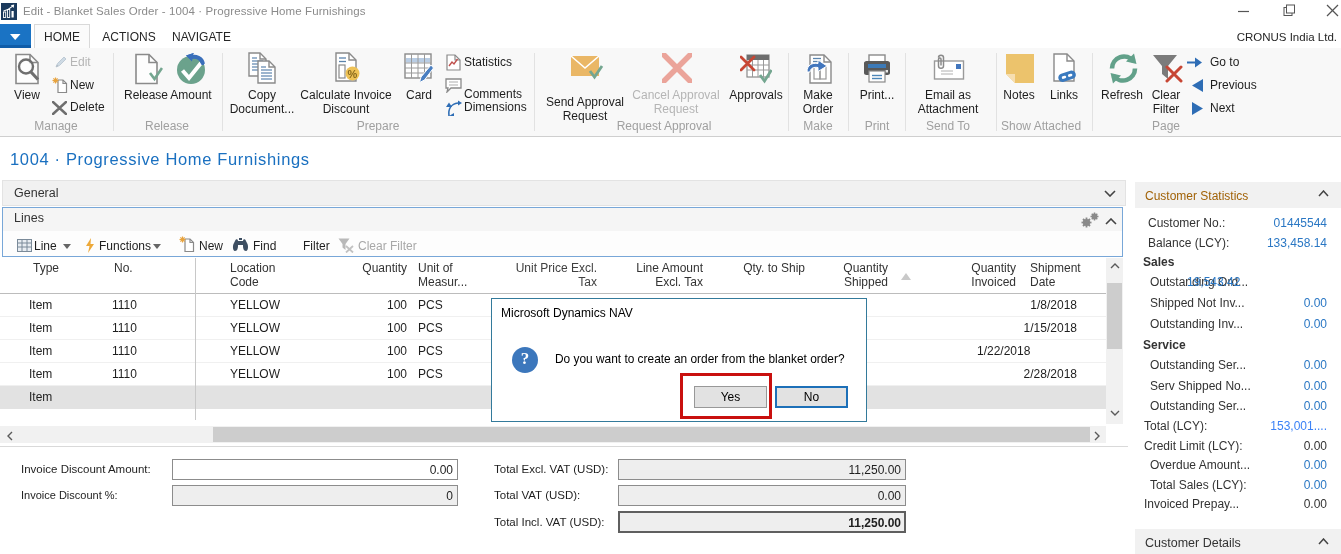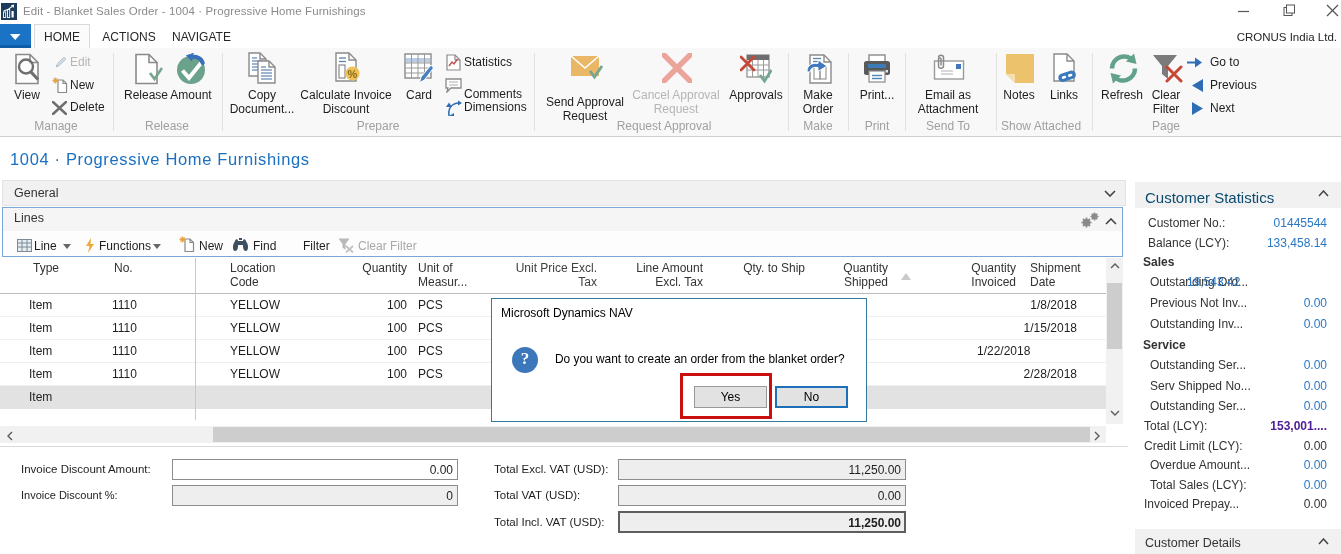--- a/index.html
+++ b/index.html
@@ -440,44 +440,44 @@
 <div class="ab" style="left:618px;top:459px;width:288px;height:21px;background:#eee;border:1px solid #8c8c8c"></div>
 <div class="t" style="left:618px;top:463px;width:283px;text-align:right">11,250.00</div>
 <div class="t" style="left:494px;top:489px;font-size:11.5px">Total VAT (USD):</div>
 <div class="ab" style="left:618px;top:485px;width:288px;height:21px;background:#eee;border:1px solid #8c8c8c"></div>
 <div class="t" style="left:618px;top:489px;width:283px;text-align:right">0.00</div>
 <div class="t" style="left:494px;top:516px;font-size:11.5px">Total Incl. VAT (USD):</div>
 <div class="ab" style="left:618px;top:511px;width:288px;height:22px;background:#eee;border:2px solid #5f5f5f"></div>
 <div class="t" style="left:618px;top:516px;width:283px;text-align:right;font-weight:bold">11,250.00</div>
 
 <div class="ab" style="left:1135px;top:182px;width:206px;height:26px;background:#f1f1f1"></div>
-<div class="t" style="left:1145px;top:189px;font-size:15px;color:#0c4a6e">Customer Statistics</div>
+<div class="t" style="left:1145px;top:189px;font-size:12px;color:#a16207">Customer Statistics</div>
 <svg class="ab" style="left:1318px;top:190px" width="11" height="7" viewBox="0 0 11 7">
     <path d="M1 6 L5.5 1 L10 6" fill="none" stroke="#444" stroke-width="1.5"></path>
   </svg>
 <div class="t" style="left:1148px;top:216px;color:#333">Customer No.:</div>
 <div class="t" style="left:1187px;top:216px;width:140px;text-align:right;color:#2a77c4">01445544</div>
 <div class="t" style="left:1148px;top:236px;color:#333">Balance (LCY):</div>
 <div class="t" style="left:1187px;top:236px;width:140px;text-align:right;color:#2a77c4">133,458.14</div>
 <div class="t" style="left:1143px;top:255px;font-weight:bold;color:#333">Sales</div>
 <div class="t" style="left:1150px;top:275px;color:#333">Outstanding Ord...</div>
 <div class="t" style="left:1187px;top:275px;width:140px;text-align:left;color:#2a77c4">19,543.42</div>
-<div class="t" style="left:1150px;top:296px;color:#333">Previous Not Inv...</div>
+<div class="t" style="left:1150px;top:296px;color:#333">Shipped Not Inv...</div>
 <div class="t" style="left:1187px;top:296px;width:140px;text-align:right;color:#2a77c4">0.00</div>
 <div class="t" style="left:1150px;top:317px;color:#333">Outstanding Inv...</div>
 <div class="t" style="left:1187px;top:317px;width:140px;text-align:right;color:#2a77c4">0.00</div>
 <div class="t" style="left:1143px;top:338px;font-weight:bold;color:#333">Service</div>
 <div class="t" style="left:1150px;top:358px;color:#333">Outstanding Ser...</div>
 <div class="t" style="left:1187px;top:358px;width:140px;text-align:right;color:#2a77c4">0.00</div>
 <div class="t" style="left:1150px;top:379px;color:#333">Serv Shipped No...</div>
 <div class="t" style="left:1187px;top:379px;width:140px;text-align:right;color:#2a77c4">0.00</div>
 <div class="t" style="left:1150px;top:399px;color:#333">Outstanding Ser...</div>
 <div class="t" style="left:1187px;top:399px;width:140px;text-align:right;color:#2a77c4">0.00</div>
 <div class="t" style="left:1144px;top:419px;color:#333">Total (LCY):</div>
-<div class="t" style="left:1187px;top:419px;width:140px;text-align:right;color:#4c1d95;font-weight:bold">153,001....</div>
+<div class="t" style="left:1187px;top:419px;width:140px;text-align:right;color:#3b82f6;font-weight:normal">153,001....</div>
 <div class="t" style="left:1144px;top:439px;color:#333">Credit Limit (LCY):</div>
 <div class="t" style="left:1187px;top:439px;width:140px;text-align:right;color:#333">0.00</div>
 <div class="t" style="left:1150px;top:458px;color:#333">Overdue Amount...</div>
 <div class="t" style="left:1187px;top:458px;width:140px;text-align:right;color:#2a77c4">0.00</div>
 <div class="t" style="left:1150px;top:478px;color:#333">Total Sales (LCY):</div>
 <div class="t" style="left:1187px;top:478px;width:140px;text-align:right;color:#2a77c4">0.00</div>
 <div class="t" style="left:1144px;top:497px;color:#333">Invoiced Prepay...</div>
 <div class="t" style="left:1187px;top:497px;width:140px;text-align:right;color:#333">0.00</div>
 <div class="ab" style="left:1135px;top:529px;width:206px;height:26px;background:#f1f1f1"></div>
 <div class="t" style="left:1145px;top:536px;font-size:12.5px;color:#333">Customer Details</div>

